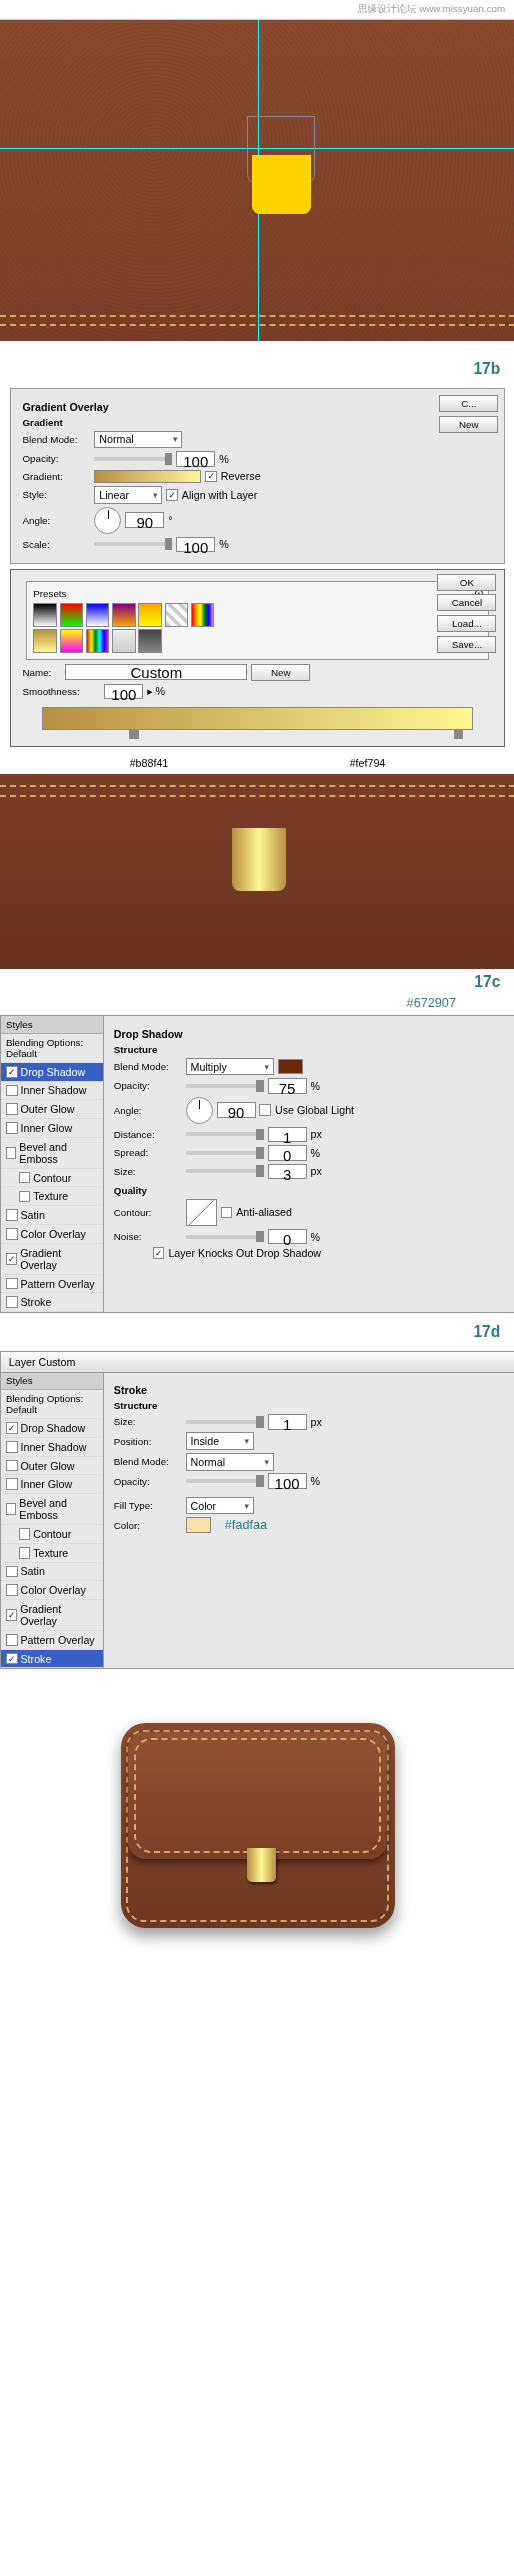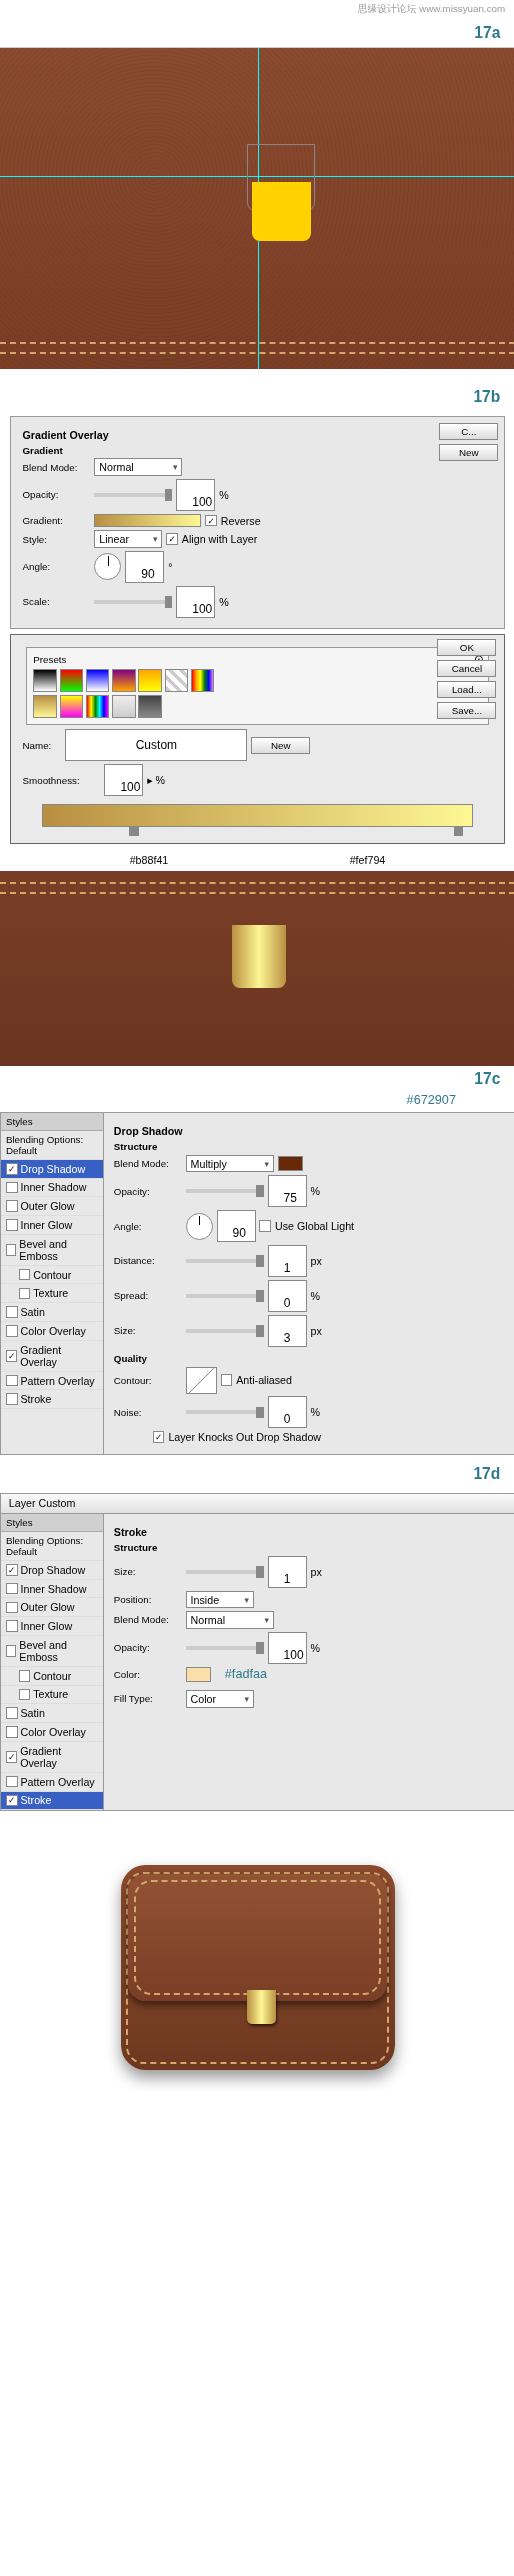--- a/index.html
+++ b/index.html
@@ -17,21 +17,21 @@
 .stitch-row{position:absolute;left:0;right:0;height:2.9px;border-top:2px dashed #d4a76a}
 
 .dlg{background:#e8e8e8;border:1px solid #999;margin:4.9px 9.8px;position:relative}
 .dlg-title{background:linear-gradient(#fafafa,#e0e0e0);padding:3.9px 7.8px;border-bottom:1px solid #999;font-size:10.7px}
 .panel{padding:7.8px 11.7px}
 .group-title{font-weight:bold;margin:3.9px 0}
 .row{display:flex;align-items:center;margin:2.9px 0;gap:3.9px}
 .lbl{width:68px;font-size:9.8px}
 .sel{background:#fff;border:1px solid #888;padding:1px 3.9px;min-width:88px;height:17.6px;display:inline-flex;align-items:center;justify-content:space-between}
 .sel::after{content:"▾";font-size:8.8px;color:#555}
-.num{background:#fff;border:1px solid #888;width:39px;height:15.6px;text-align:center;font-size:12px;padding:15px}
+.num{background:#fff;border:1px solid #888;width:39px;height:15.6px;text-align:center;font-size:15px;padding:1px}
 .slider{height:3.9px;background:#ccc;width:78px;position:relative}
 .slider::after{content:"";position:absolute;right:0;top:-3.9px;width:7.8px;height:11.7px;background:#888}
 .cb{width:11.7px;height:11.7px;border:1px solid #888;background:#fff;display:inline-flex;align-items:center;justify-content:center;font-size:8.8px}
 .btn{background:linear-gradient(#fff,#ddd);border:1px solid #888;padding:2px 9.8px;min-width:59px;text-align:center;font-size:9.8px}
 .grad-preview{width:107px;height:13.7px;background:linear-gradient(90deg,#b88f41,#fef794);border:1px solid #888}
 .angle-dial{width:27px;height:27px;border:1px solid #888;border-radius:50%;background:#fff;position:relative}
 .angle-dial::after{content:"";position:absolute;left:50%;top:2px;width:1px;height:9.8px;background:#000}
 
 .ge-win{background:#eaeaea;border:1px solid #666;margin:4.9px 9.8px}
 .ge-title{background:linear-gradient(#f5f5f5,#d5d5d5);padding:2.9px 5.9px;display:flex;justify-content:space-between;border-bottom:1px solid #999}
@@ -64,21 +64,20 @@
 .w-body{position:absolute;inset:19.5px 0 0 0;background:linear-gradient(#8b4a2d,#6d3820);border-radius:24.4px;box-shadow:0 7.8px 14.7px rgba(0,0,0,.4)}
 .w-flap{position:absolute;top:29px;left:7.8px;right:7.8px;height:127px;background:linear-gradient(#925234,#7a3e26);border-radius:17.6px;box-shadow:0 3.9px 7.8px rgba(0,0,0,.5)}
 .w-stitch{position:absolute;border:2px dashed #d4a76a;border-radius:17.6px}
 .w-clasp{position:absolute;left:46%;top:145px;width:29px;height:34px;background:linear-gradient(90deg,#b88f41,#fef794,#b88f41);border-radius:0 0 4.9px 4.9px;box-shadow:1px 2px 2.9px rgba(0,0,0,.6)}
 </style>
 </head>
 <body>
 
 <div class="section">
 <div class="watermark">思缘设计论坛 www.missyuan.com</div>
-<div class="step-label">17a</div>
 <div class="leather-a">
  <div class="guide-h"></div>
  <div class="guide-v"></div>
  <div class="path-outline"></div>
  <div class="clasp-yellow"></div>
  <div class="stitch-row" style="bottom:23.4px"></div>
  <div class="stitch-row" style="bottom:13.7px"></div>
 </div>
 </div>
 
@@ -367,25 +366,25 @@
    <div class="row">
           <span class="lbl">Blend Mode:</span>
           <span class="sel">Normal</span>
         </div>
    <div class="row">
           <span class="lbl">Opacity:</span>
           <span class="slider"></span>
           <span class="num">100</span>
           <span>%</span>
         </div>
-   <div class="row"><span class="lbl">Color:</span><span class="swatch" style="background:#fadfaa"></span>&nbsp;&nbsp;<span style="color:#2e7a8c;font-size:12.7px">#fadfaa</span></div>
    <div class="row" style="margin-top:7.8px">
           <span class="lbl">Fill Type:</span>
           <span class="sel" style="min-width:68px">Color</span>
         </div>
+   <div class="row"><span class="lbl">Color:</span><span class="swatch" style="background:#fadfaa"></span>&nbsp;&nbsp;<span style="color:#2e7a8c;font-size:12.7px">#fadfaa</span></div>
   </div>
  </div>
 </div>
 
 <div class="final">
  <div class="wallet">
   <div class="w-body"></div>
   <div class="w-stitch" style="inset:27px 5.9px 5.9px 5.9px"></div>
   <div class="w-flap"></div>
   <div class="w-stitch" style="top:35px;left:13.7px;right:13.7px;height:115px"></div>

